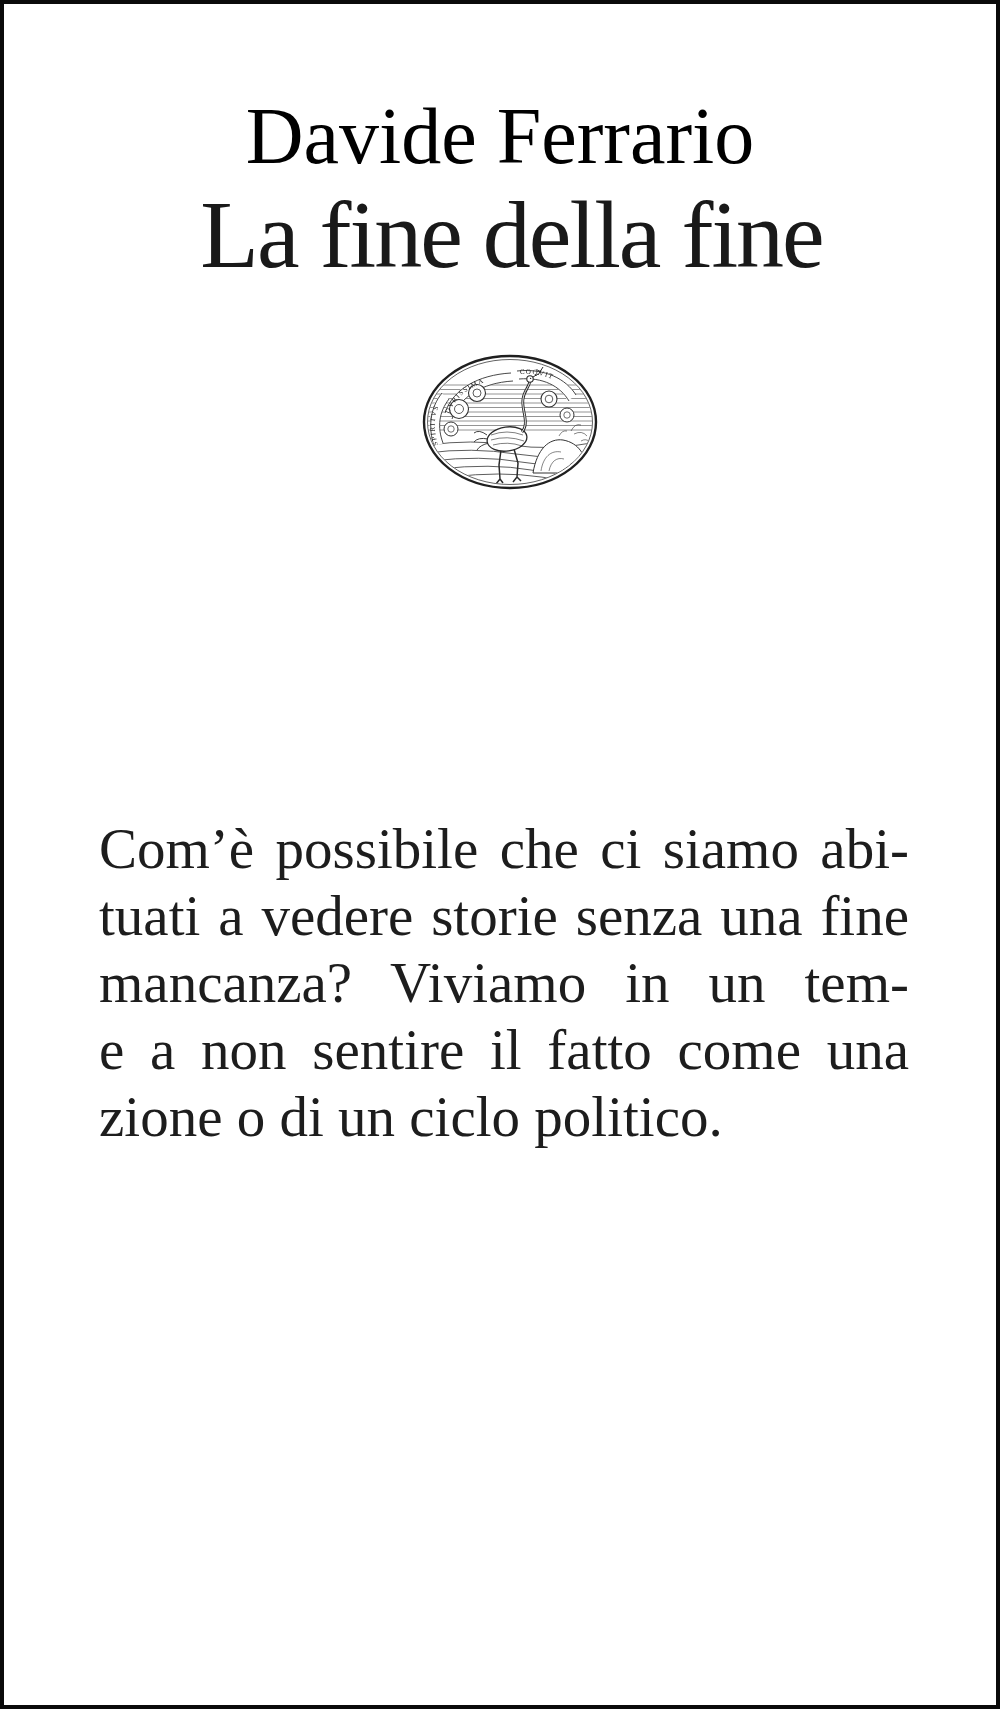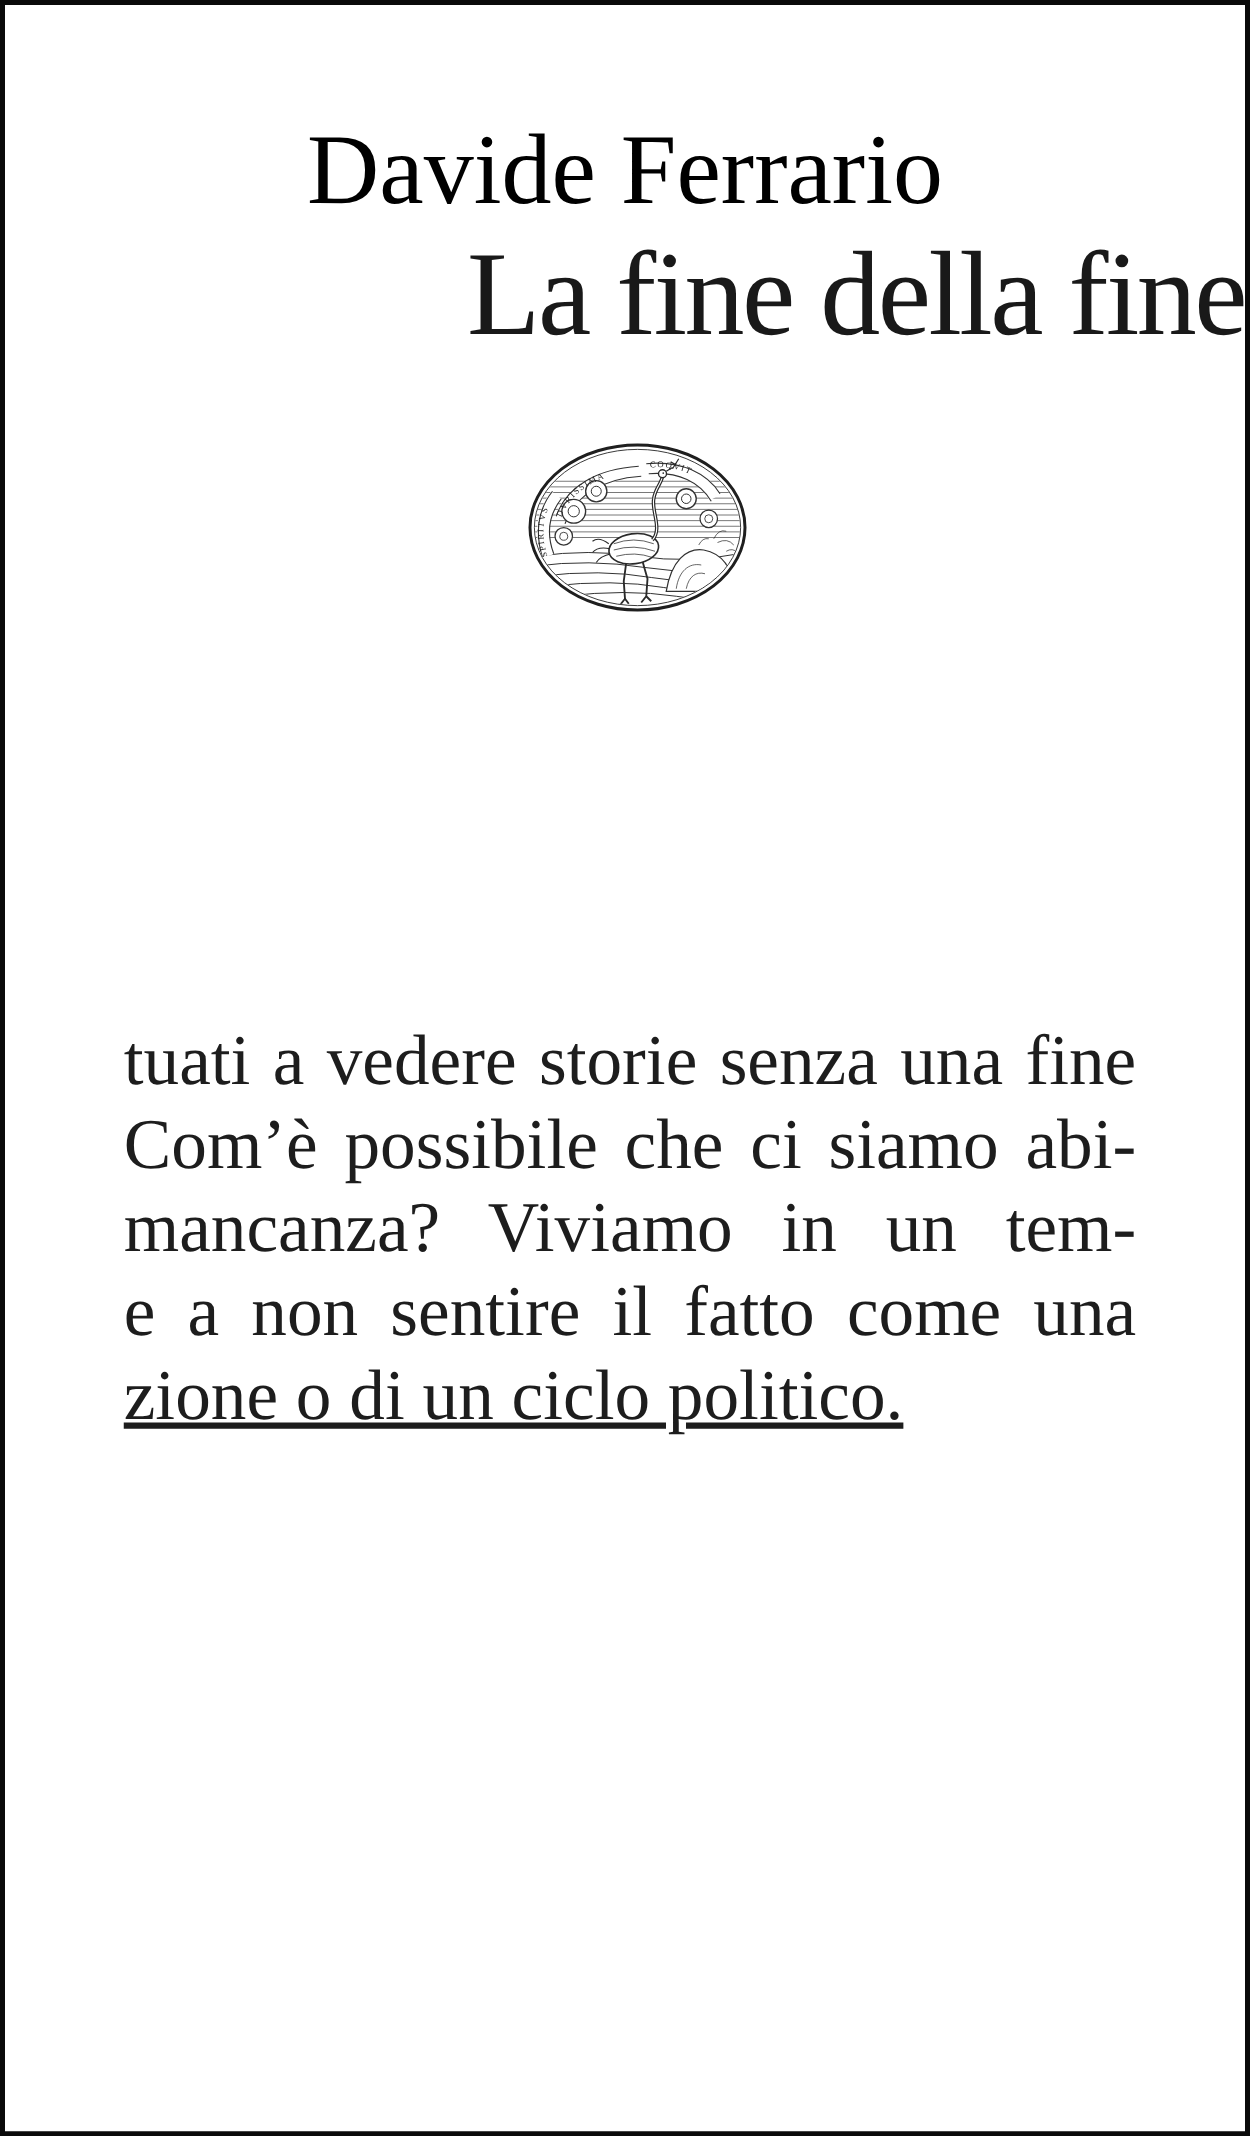--- a/index.html
+++ b/index.html
@@ -18,21 +18,21 @@
     top: 84px; left: 0; right: 0;
     text-align: center;
     font-size: 80px;
     line-height: 1.2;
     color: #000000;
     white-space: nowrap;
   }
   .title {
     position: absolute;
     top: 178px; left: 0; right: 0;
-    text-align: right;
+    text-align: center;
     font-size: 96px;
     line-height: 1.1;
     letter-spacing: -2px;
     color: #191919;
     white-space: nowrap;
     padding-left: 23px;
   }
   .emblem {
     position: absolute;
     left: 417px;
@@ -49,21 +49,20 @@
     line-height: 67px;
     color: #1d1d1d;
   }
   .blurb .line {
     text-align: justify;
     text-align-last: justify;
     white-space: normal;
   }
   .blurb .line.last {
     text-align-last: left;
-    text-decoration: underline;
   }
 </style>
 </head>
 <body>
 
 <div class="frame">
 
   <div class="author">Davide Ferrario</div>
 
   <div class="title">La fine della fine</div>
@@ -132,20 +131,20 @@
         <g font-family="Liberation Serif, DejaVu Serif, serif" font-size="7" letter-spacing="1.2" fill="#222222">
           <text><textPath href="#leftArc" xlink:href="#leftArc">SPIRITVS</textPath></text>
           <text><textPath href="#topArc" xlink:href="#topArc">DVRISSIMA</textPath></text>
           <text><textPath href="#rightArc" xlink:href="#rightArc">COQVIT</textPath></text>
         </g>
       </g>
     </svg>
   </div>
 
   <div class="blurb">
+    <div class="line">Com’è possibile che ci siamo abi-</div>
     <div class="line">tuati a vedere storie senza una fine</div>
-    <div class="line">Com’è possibile che ci siamo abi-</div>
     <div class="line">mancanza? Viviamo in un tem-</div>
     <div class="line">e a non sentire il fatto come una</div>
     <div class="line last">zione o di un ciclo politico.</div>
   </div>
 
 </div>
 
 </body></html>

